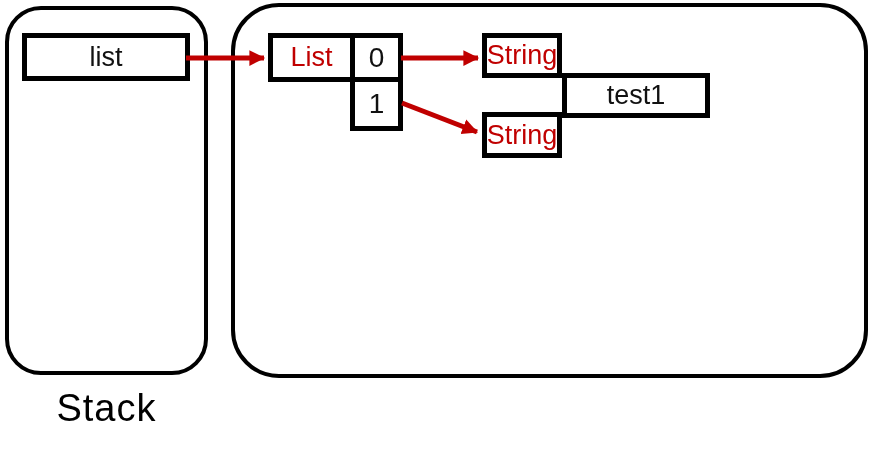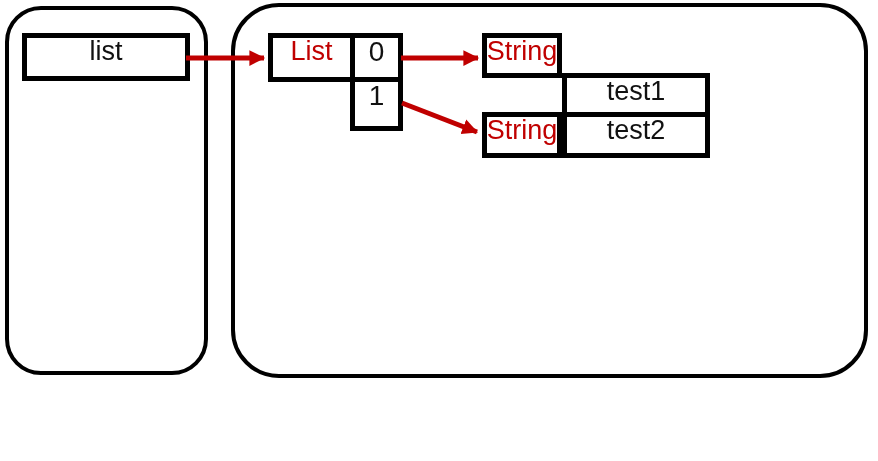--- a/index.html
+++ b/index.html
@@ -13,21 +13,21 @@
   }
   .region {
     position:absolute; border:4px solid var(--outline-black,#000);
     background:var(--background,#fff); z-index:1;
   }
   .stack-region { left:5px; top:6px; width:203px; height:369px; border-radius:36px; }
   .heap-region  { left:231px; top:3px; width:637px; height:375px; border-radius:48px; }
   .cell {
     position:absolute; border:5px solid var(--outline-black,#000);
     background:var(--background,#fff); z-index:2;
-    display:flex; justify-content:center;
+    display:flex; align-items:center; justify-content:center;
     font-size:27px; color:#111; line-height:1;
   }
   .red-text { color:var(--accent-red,#c00000); }
   .var-list   { left:22px;  top:33px;  width:168px; height:48px; }
   .list-type  { left:268px; top:33px;  width:87px;  height:49px; }
   .idx0       { left:350px; top:33px;  width:53px;  height:49px; font-size:28px; }
   .idx1       { left:350px; top:77px;  width:53px;  height:54px; font-size:28px; }
   .str1-type  { left:482px; top:33px;  width:80px;  height:45px; }
   .str1-val   { left:562px; top:33px;  width:148px; height:45px;margin-top:40px; }
   .str2-type  { left:482px; top:112px; width:80px;  height:46px; }
@@ -71,29 +71,27 @@
   <div class="cell str1-type">
     <span class="red-text">String</span>
   </div>
   <div class="cell str1-val">
     <span>test1</span>
   </div>
 
   <div class="cell str2-type">
     <span class="red-text">String</span>
   </div>
-  <div class="cell str2-val">
-    <span>test2</span>
-  </div>
 
   <svg class="arrows" viewBox="0 0 878 461" xmlns="http://www.w3.org/2000/svg">
     <defs>
       <marker id="arrowhead" markerUnits="userSpaceOnUse" markerWidth="18" markerHeight="18" viewBox="0 0 16 16" refX="13" refY="8" orient="auto">
         <path d="M0,1 L14,8 L0,15 Z"></path>
       </marker>
     </defs>
     <line x1="186" y1="58" x2="264" y2="58" marker-end="url(#arrowhead)"></line>
     <line x1="401" y1="58" x2="478" y2="58" marker-end="url(#arrowhead)"></line>
     <line x1="402" y1="103" x2="477" y2="132" marker-end="url(#arrowhead)"></line>
   </svg>
 
+  <div class="mem-label stack-label">Stack</div>
 
 </div>
 
 </body></html>

